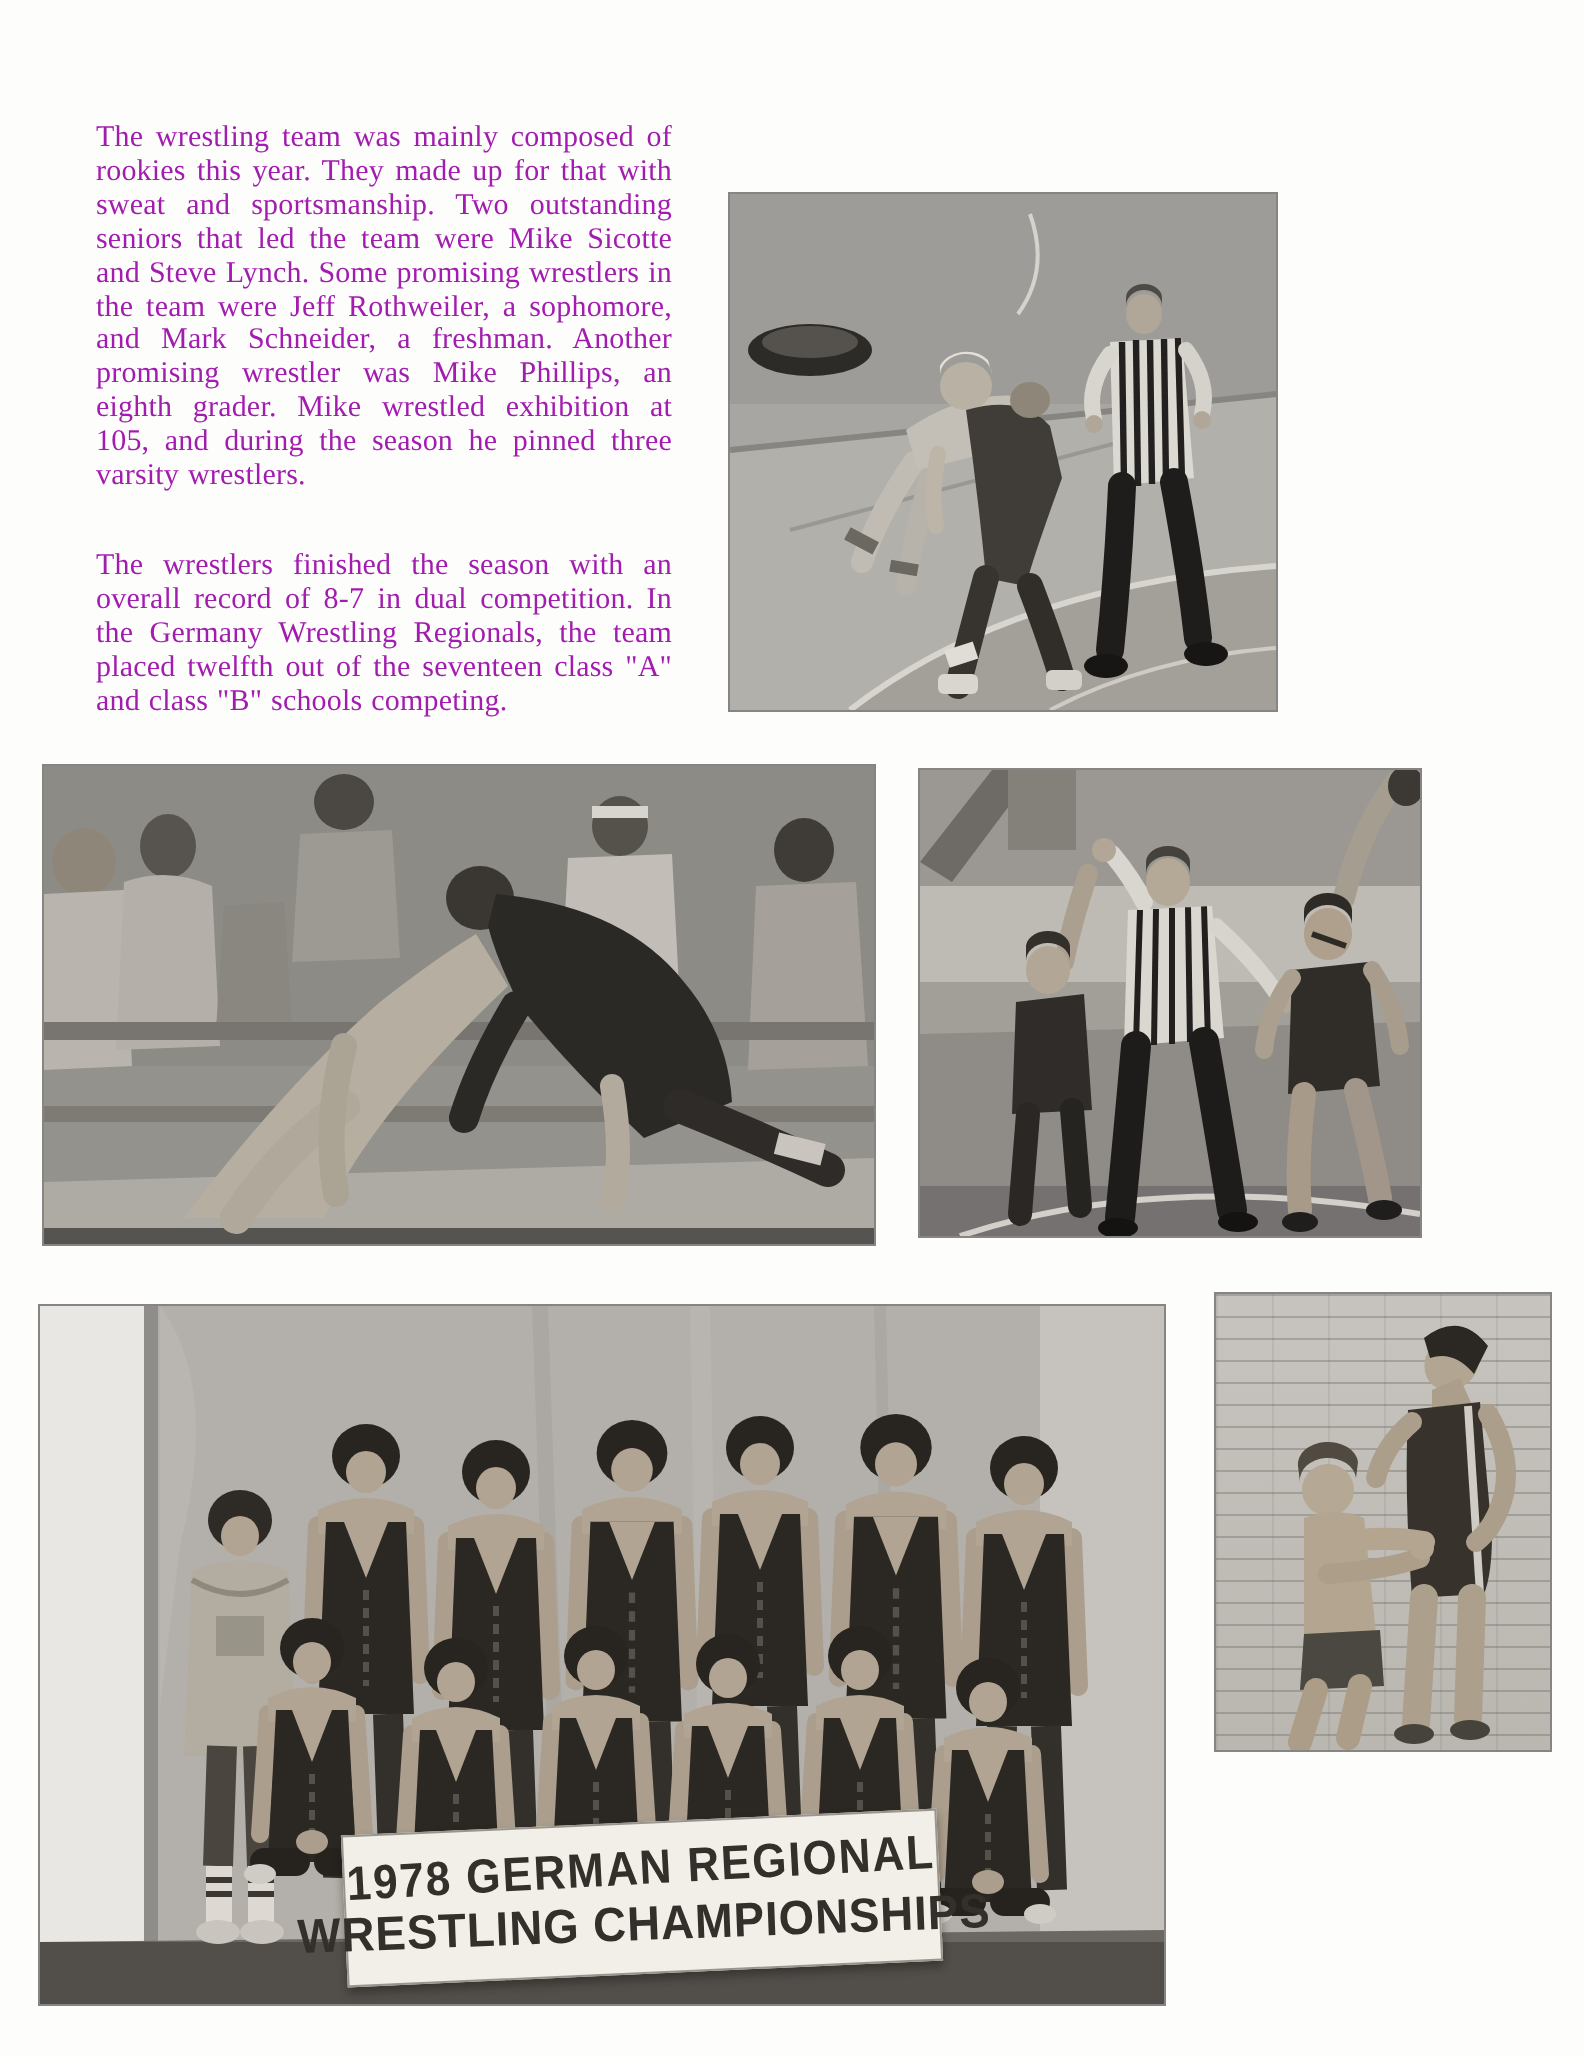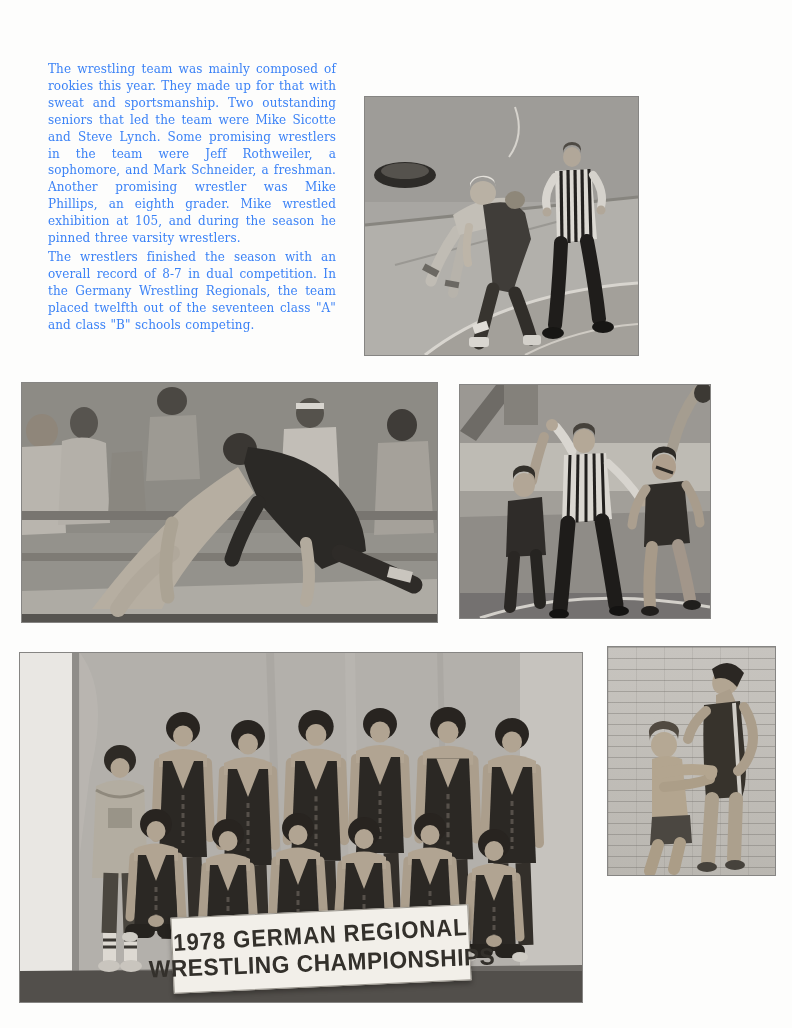--- a/index.html
+++ b/index.html
@@ -5,24 +5,24 @@
 <style>
   html,body{margin:0;padding:0;background:#e9e8e6;}
   .page{
     position:relative;width:792px;height:1028px;margin:0 auto;
     background:#fdfdfc;overflow:hidden;
     font-family:"DejaVu Serif","Liberation Serif",serif;
   }
   
   .text-block{position:absolute;left:48px;top:61px;width:288px;}
   .text-block p{
-    margin:0;font-size:12px;line-height:16.9px;color:#3b82f6;
-    text-align:justify;letter-spacing:.1px;word-spacing:.6px;
-  }
-  .text-block p + p{margin-top:2px;}
+    margin:0;font-size:15px;line-height:16.9px;color:#a21caf;
+    text-align:justify;letter-spacing:.1px;word-spacing:.6px;font-family:Liberation Serif, serif;
+  }
+  .text-block p + p{margin-top:28px;}
   
   .photo{position:absolute;overflow:hidden;outline:1px solid rgba(55,53,50,.6);background:#a8a6a2;}
   .photo svg{position:absolute;left:0;top:0;display:block;}
   .photo-lift   {left:365px;top:97px; width:273px;height:258px;}
   .photo-action {left:22px; top:383px;width:415px;height:239px;}
   .photo-victory{left:460px;top:385px;width:250px;height:233px;}
   .photo-team   {left:20px; top:653px;width:562px;height:349px;}
   .photo-hug    {left:608px;top:647px;width:167px;height:228px;
     background:
       repeating-linear-gradient(90deg, rgba(110,107,102,.14) 0 1px, rgba(0,0,0,0) 1px 28px),

